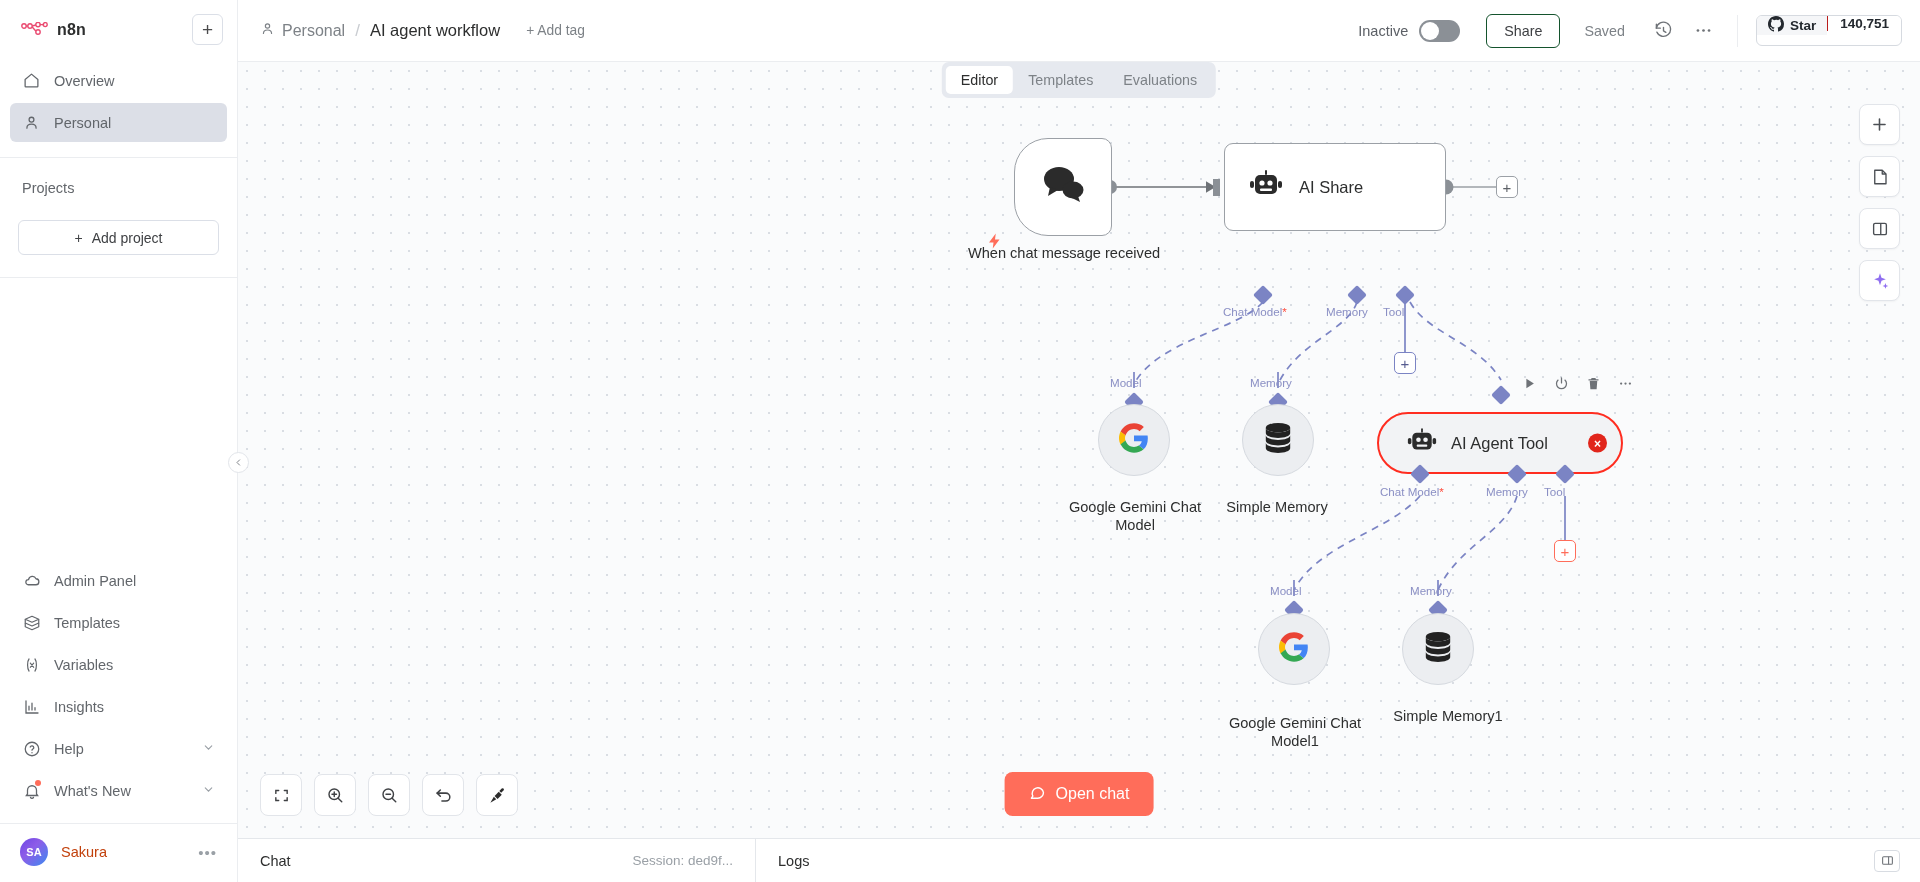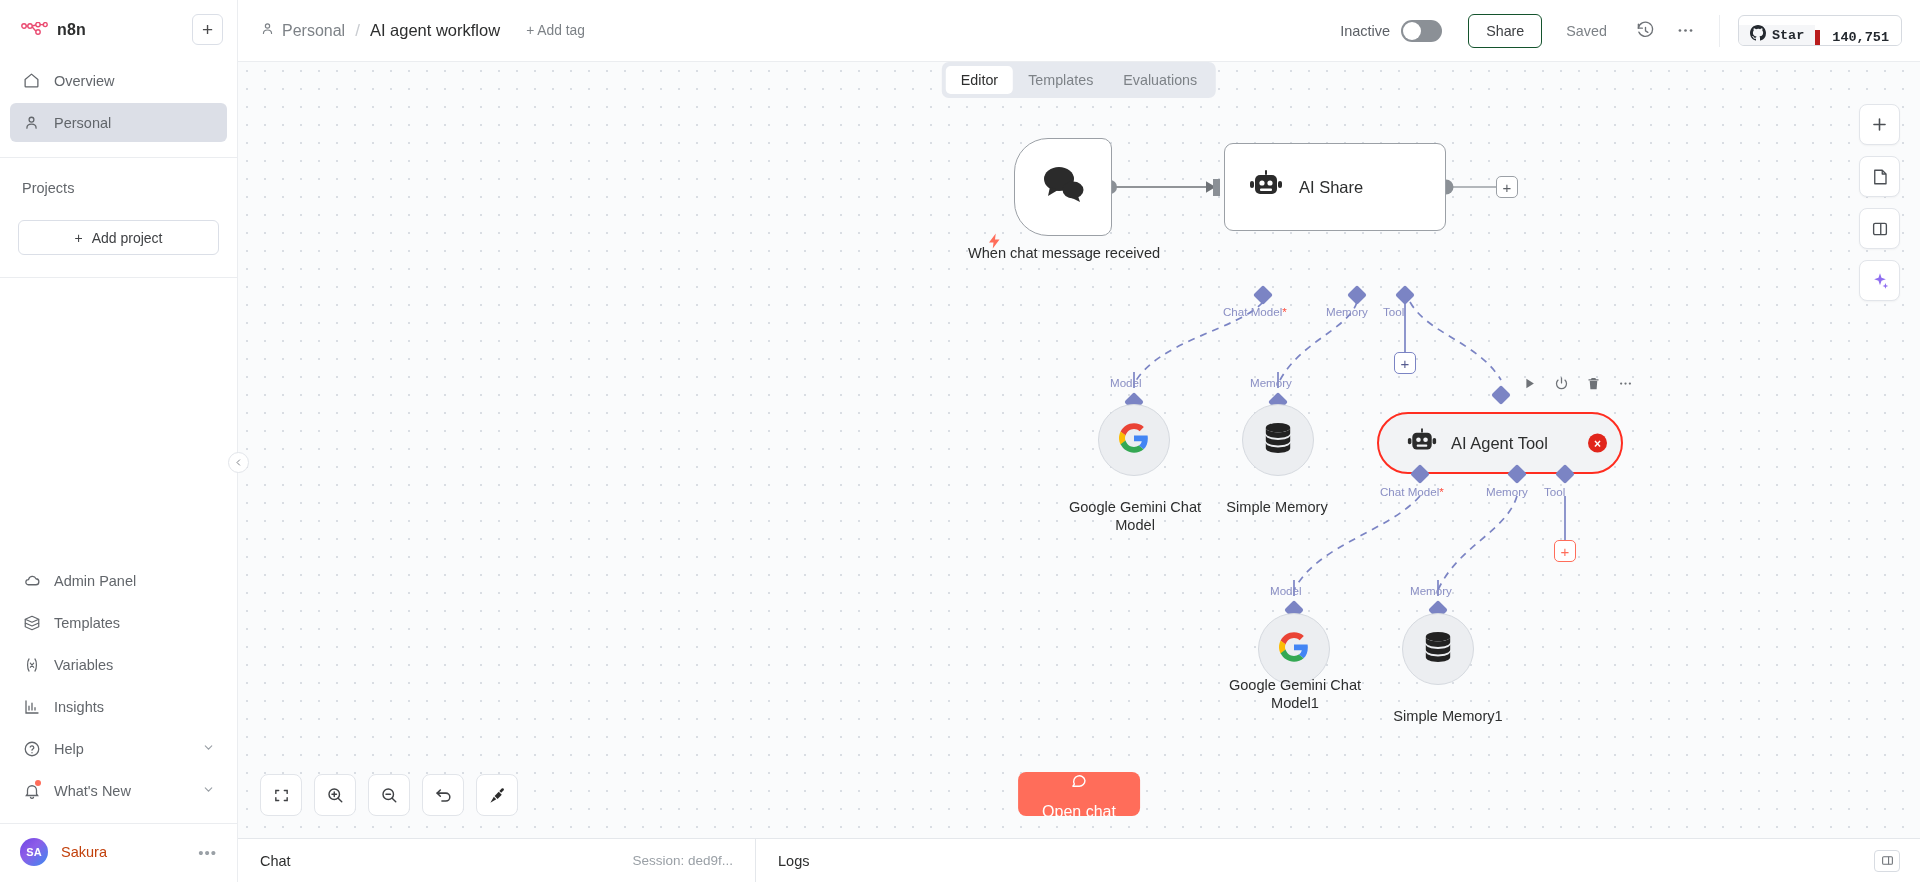--- a/index.html
+++ b/index.html
@@ -87,28 +87,28 @@
   .share-btn {
     margin-left: 26px; height: 34px; padding: 0 17px;
     border: 1px solid #14532d; border-radius: 6px; background: #fff;
     font-size: 14.3px; color: #3f4144; display: flex; align-items: center; cursor: pointer;
   }
   .saved-label { margin-left: 24px; font-size: 14.3px; color: #7d8287; }
   .icon-btn { width: 34px; height: 34px; display: flex; align-items: center; justify-content: center; color: #6e7277; cursor: pointer; }
   .hist-btn { margin-left: 22px; }
   .dots-btn { margin-left: 6px; font-size: 17px; letter-spacing: 1px; }
   .topdivider { width: 1px; height: 32px; background: #ebedf0; margin: 0 18px 0 16px; }
-  .star-group { display: flex; align-items: flex-end; height: 31px; border-radius: 6px; overflow: hidden; border: 1px solid #d6dae0; font-family: Liberation Mono, monospace; }
+  .star-group { display: flex; align-items: flex-start; height: 31px; border-radius: 6px; overflow: hidden; border: 1px solid #d6dae0; }
   .star-left {
     display: flex; align-items: center; gap: 6px; padding: 0 11px;
     background: #f5f6f8; font-size: 13.5px; font-weight: 700; color: #24292f; cursor: pointer;
   }
   .star-right {
     display: flex; align-items: center; padding: 0 12px; background: #fff;
-    font-size: 13.5px; font-weight: 700; color: #24292f; border-left: 5px solid #b91c1c; cursor: pointer;
+    font-size: 13.5px; font-weight: 700; color: #24292f; border-left: 1px solid #b91c1c; cursor: pointer;
   }
 
   
   .tabs {
     position: absolute; top: 62px; left: 50%; transform: translateX(-50%);
     display: flex; gap: 0; background: #e6e9ef; border-radius: 7px;
     padding: 4px; z-index: 6;
   }
   .tab {
     padding: 6px 15px; border-radius: 5px; font-size: 14.3px;
@@ -212,21 +212,21 @@
   .cc-btn {
     width: 42px; height: 42px; background: #fff; border: 1px solid #e2e5ea;
     border-radius: 8px; display: flex; align-items: center; justify-content: center;
     color: #3f4144; cursor: pointer;
   }
 
   .open-chat {
     position: absolute; left: 50%; transform: translateX(-50%); bottom: 22px;
     height: 44px; padding: 0 24px; border-radius: 8px; background: #ff6d5a;
     color: #fff; font-size: 16px; display: flex; align-items: center; gap: 10px;
-    cursor: pointer; z-index: 4; border: none; flex-direction: column;
+    cursor: pointer; z-index: 4; border: none;
   }
 
   
   .bottombar {
     height: 44px; flex: 0 0 44px; background: #fff;
     border-top: 1px solid #e4e7eb; display: flex; align-items: stretch;
     position: relative; z-index: 6;
   }
   .bb-chat {
     width: 518px; display: flex; align-items: center; padding: 0 22px;
@@ -621,21 +621,21 @@
           <span>
             <svg width="30" height="30" viewBox="0 0 48 48">
               <path fill="#EA4335" d="M24 9.5c3.5 0 6.6 1.2 9 3.6l6.7-6.7C35.6 2.6 30.2.5 24 .5 14.6.5 6.5 5.9 2.6 13.8l7.8 6.1C12.3 14 17.6 9.5 24 9.5z"></path>
               <path fill="#4285F4" d="M46.1 24.6c0-1.6-.1-3.1-.4-4.6H24v9.1h12.4c-.5 2.9-2.2 5.4-4.6 7l7.6 5.9c4.4-4.1 6.7-10.1 6.7-17.4z"></path>
               <path fill="#FBBC05" d="M10.4 28.5c-.5-1.5-.8-3-.8-4.5s.3-3.1.8-4.5l-7.8-6.1C.9 16.6 0 20.2 0 24s.9 7.4 2.6 10.6l7.8-6.1z"></path>
               <path fill="#34A853" d="M24 47.5c6.2 0 11.5-2.1 15.3-5.6l-7.6-5.9c-2.1 1.4-4.8 2.3-7.7 2.3-6.4 0-11.7-4.5-13.6-10.4l-7.8 6.1C6.5 42.1 14.6 47.5 24 47.5z"></path>
             </svg>
           </span>
         </div>
       </div>
-      <div class="node-label" style="left:970px; top:614px; width:174px;">Google Gemini Chat Model1</div>
+      <div class="node-label" style="left:970px; top:652px; width:174px;">Google Gemini Chat Model1</div>
 
       <div class="canvas-label" style="left:1172px; top:522px;">Memory</div>
       <div class="diamond" style="left:1193px; top:541px;"></div>
       <div class="node" style="left:1164px; top:551px;">
         <div class="sub-node">
           <span>
             <svg width="30" height="32" viewBox="0 0 32 34" fill="#222">
               <ellipse cx="16" cy="6" rx="13" ry="5"></ellipse>
               <path d="M3 6v6c0 2.8 5.8 5 13 5s13-2.2 13-5V6c0 2.8-5.8 5-13 5S3 8.8 3 6z"></path>
               <path d="M3 14v6c0 2.8 5.8 5 13 5s13-2.2 13-5v-6c0 2.8-5.8 5-13 5S3 16.8 3 14z"></path>

